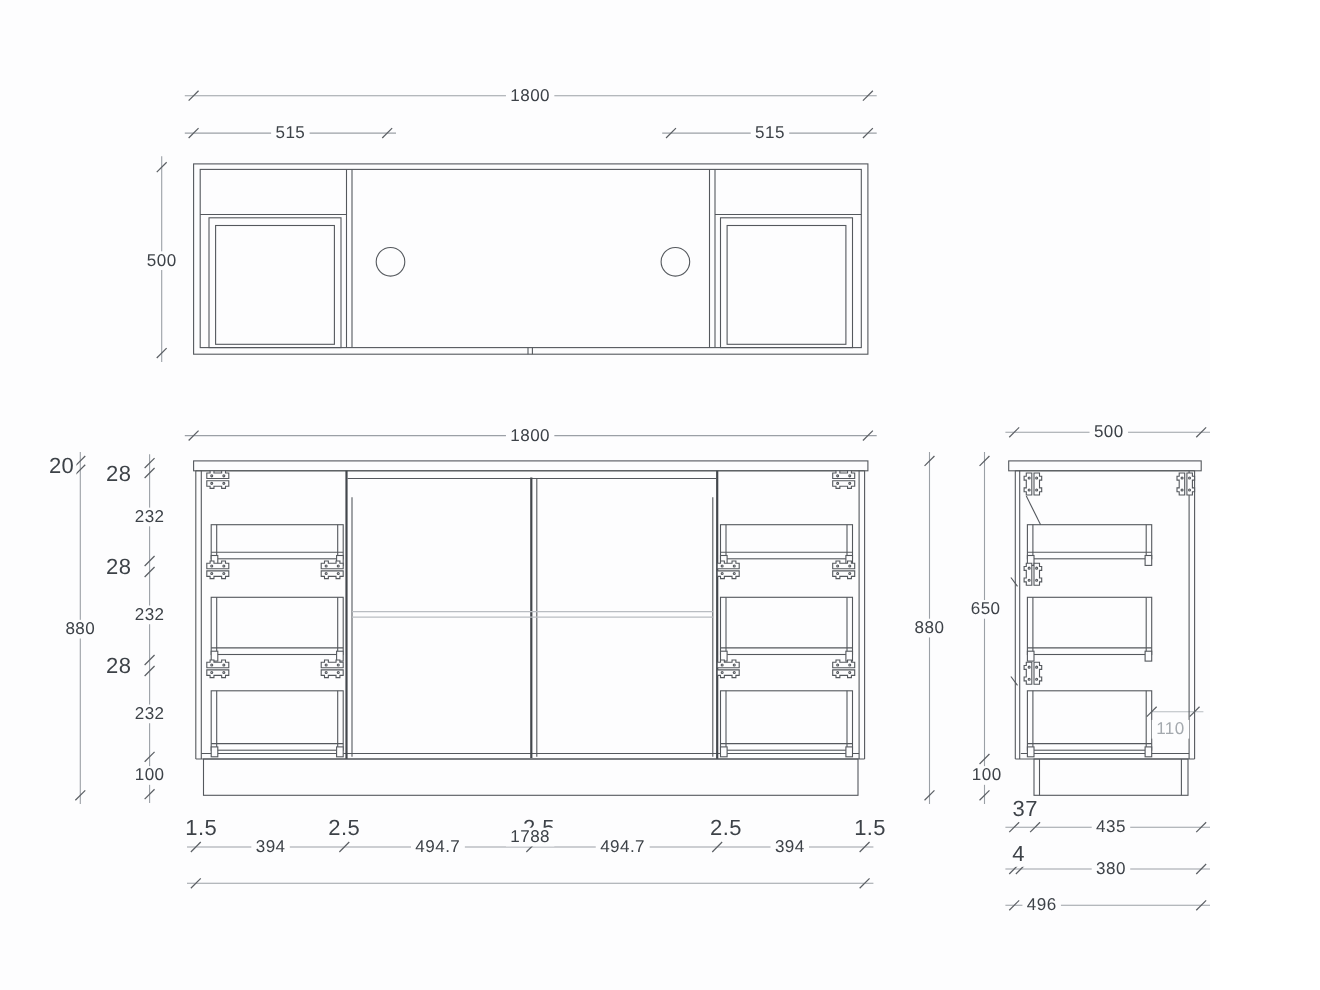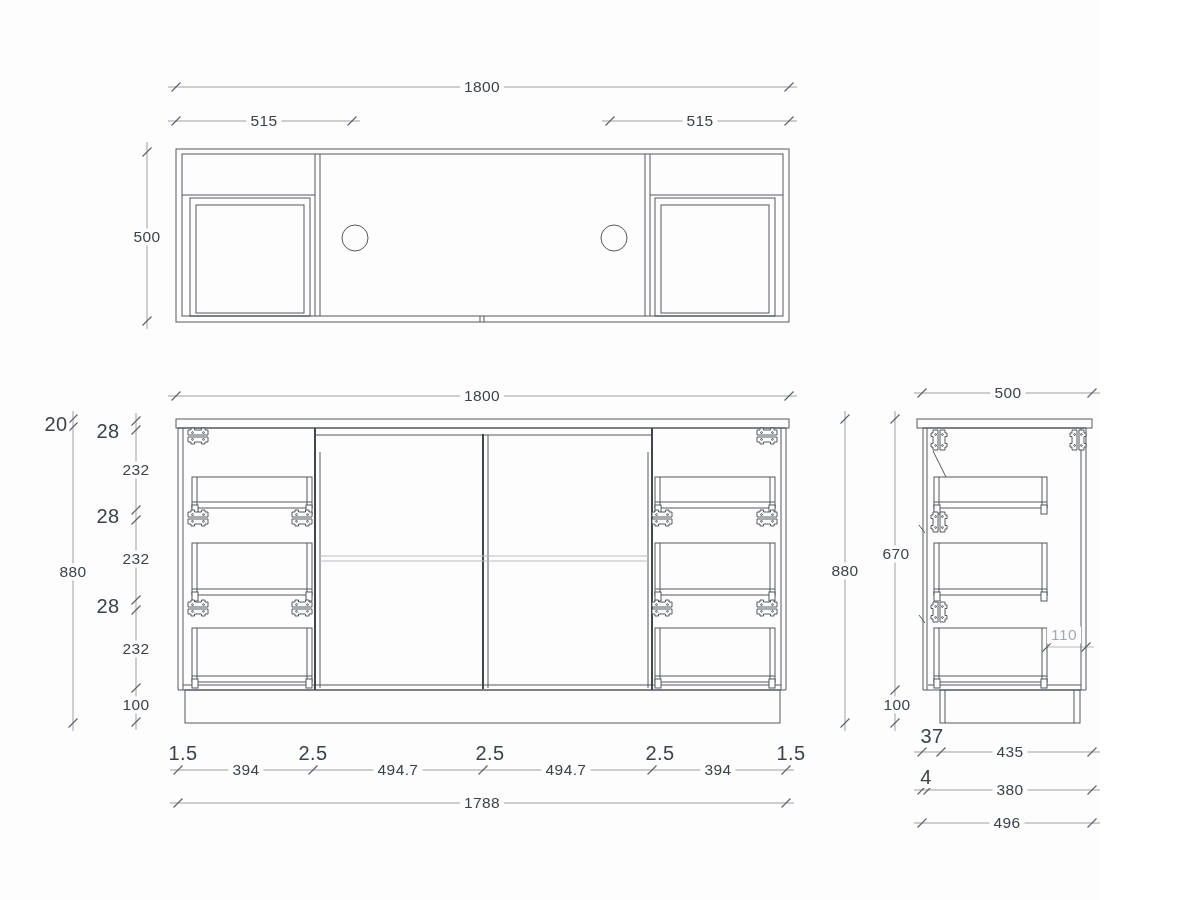--- a/index.html
+++ b/index.html
@@ -2,21 +2,21 @@
 <html><head>
 <meta charset="utf-8">
 <style>
   html,body{margin:0;padding:0;background:#ffffff;}
   .canvas{position:relative;width:1100px;height:900px;background:#fdfdfe;overflow:hidden;
           font-family:"Liberation Sans",sans-serif;}
   #drawing{position:absolute;left:0;top:0;}
   .dl{position:absolute;transform:translate(-50%,-50%);font-size:15.5px;color:#3d4248;
       background:#fdfdfe;padding:0 4px;line-height:1.1;letter-spacing:.4px;white-space:nowrap;}
   .dl.sm{font-size:20px;padding:0 2px;}
-  .dl.mut{color:#a4a9ae;}
+  .dl.mut{color:#a4a9ae;margin-top:28px;}
   
   .ln{stroke:#54585d;stroke-width:1;fill:none;}
   .ln2{stroke:#43474c;stroke-width:2;fill:none;}
   .dim{stroke:#9ba0a6;stroke-width:1;fill:none;}
   .dimm{stroke:#b7bcc1;stroke-width:1;fill:none;}
   .tick{stroke:#5a5e63;stroke-width:1.1;}
   .shelf{stroke:#b9bdc2;stroke-width:1;}
   .wht{fill:#fdfdfe;}
 </style>
 </head>
@@ -234,26 +234,26 @@
     <span class="dl" style="left:136px;top:705px">100</span>
     <span class="dl sm" style="left:183px;top:753px">1.5</span>
     <span class="dl" style="left:246px;top:770px">394</span>
     <span class="dl sm" style="left:313px;top:753px">2.5</span>
     <span class="dl" style="left:398px;top:770px">494.7</span>
     <span class="dl sm" style="left:490px;top:753px">2.5</span>
     <span class="dl" style="left:566px;top:770px">494.7</span>
     <span class="dl sm" style="left:660px;top:753px">2.5</span>
     <span class="dl" style="left:718px;top:770px">394</span>
     <span class="dl sm" style="left:791px;top:753px">1.5</span>
-    <span class="dl" style="left:482px;top:803px">1788</span>
+    <span class="dl" style="left:482px;top:761px">1788</span>
 
     <span class="dl" style="left:1008px;top:393px">500</span>
     <span class="dl" style="left:845px;top:571px">880</span>
-    <span class="dl" style="left:896px;top:554px">670</span>
+    <span class="dl" style="left:896px;top:554px">650</span>
     <span class="dl" style="left:897px;top:705px">100</span>
     <span class="dl mut" style="left:1064px;top:635px">110</span>
     <span class="dl sm" style="left:932px;top:736px">37</span>
     <span class="dl" style="left:1010px;top:752px">435</span>
     <span class="dl sm" style="left:926px;top:777px">4</span>
     <span class="dl" style="left:1010px;top:790px">380</span>
-    <span class="dl" style="left:1007px;top:823px">496</span>
+    <span class="dl" style="left:947px;top:823px">496</span>
   </div>
 </div>
 
 </body></html>

